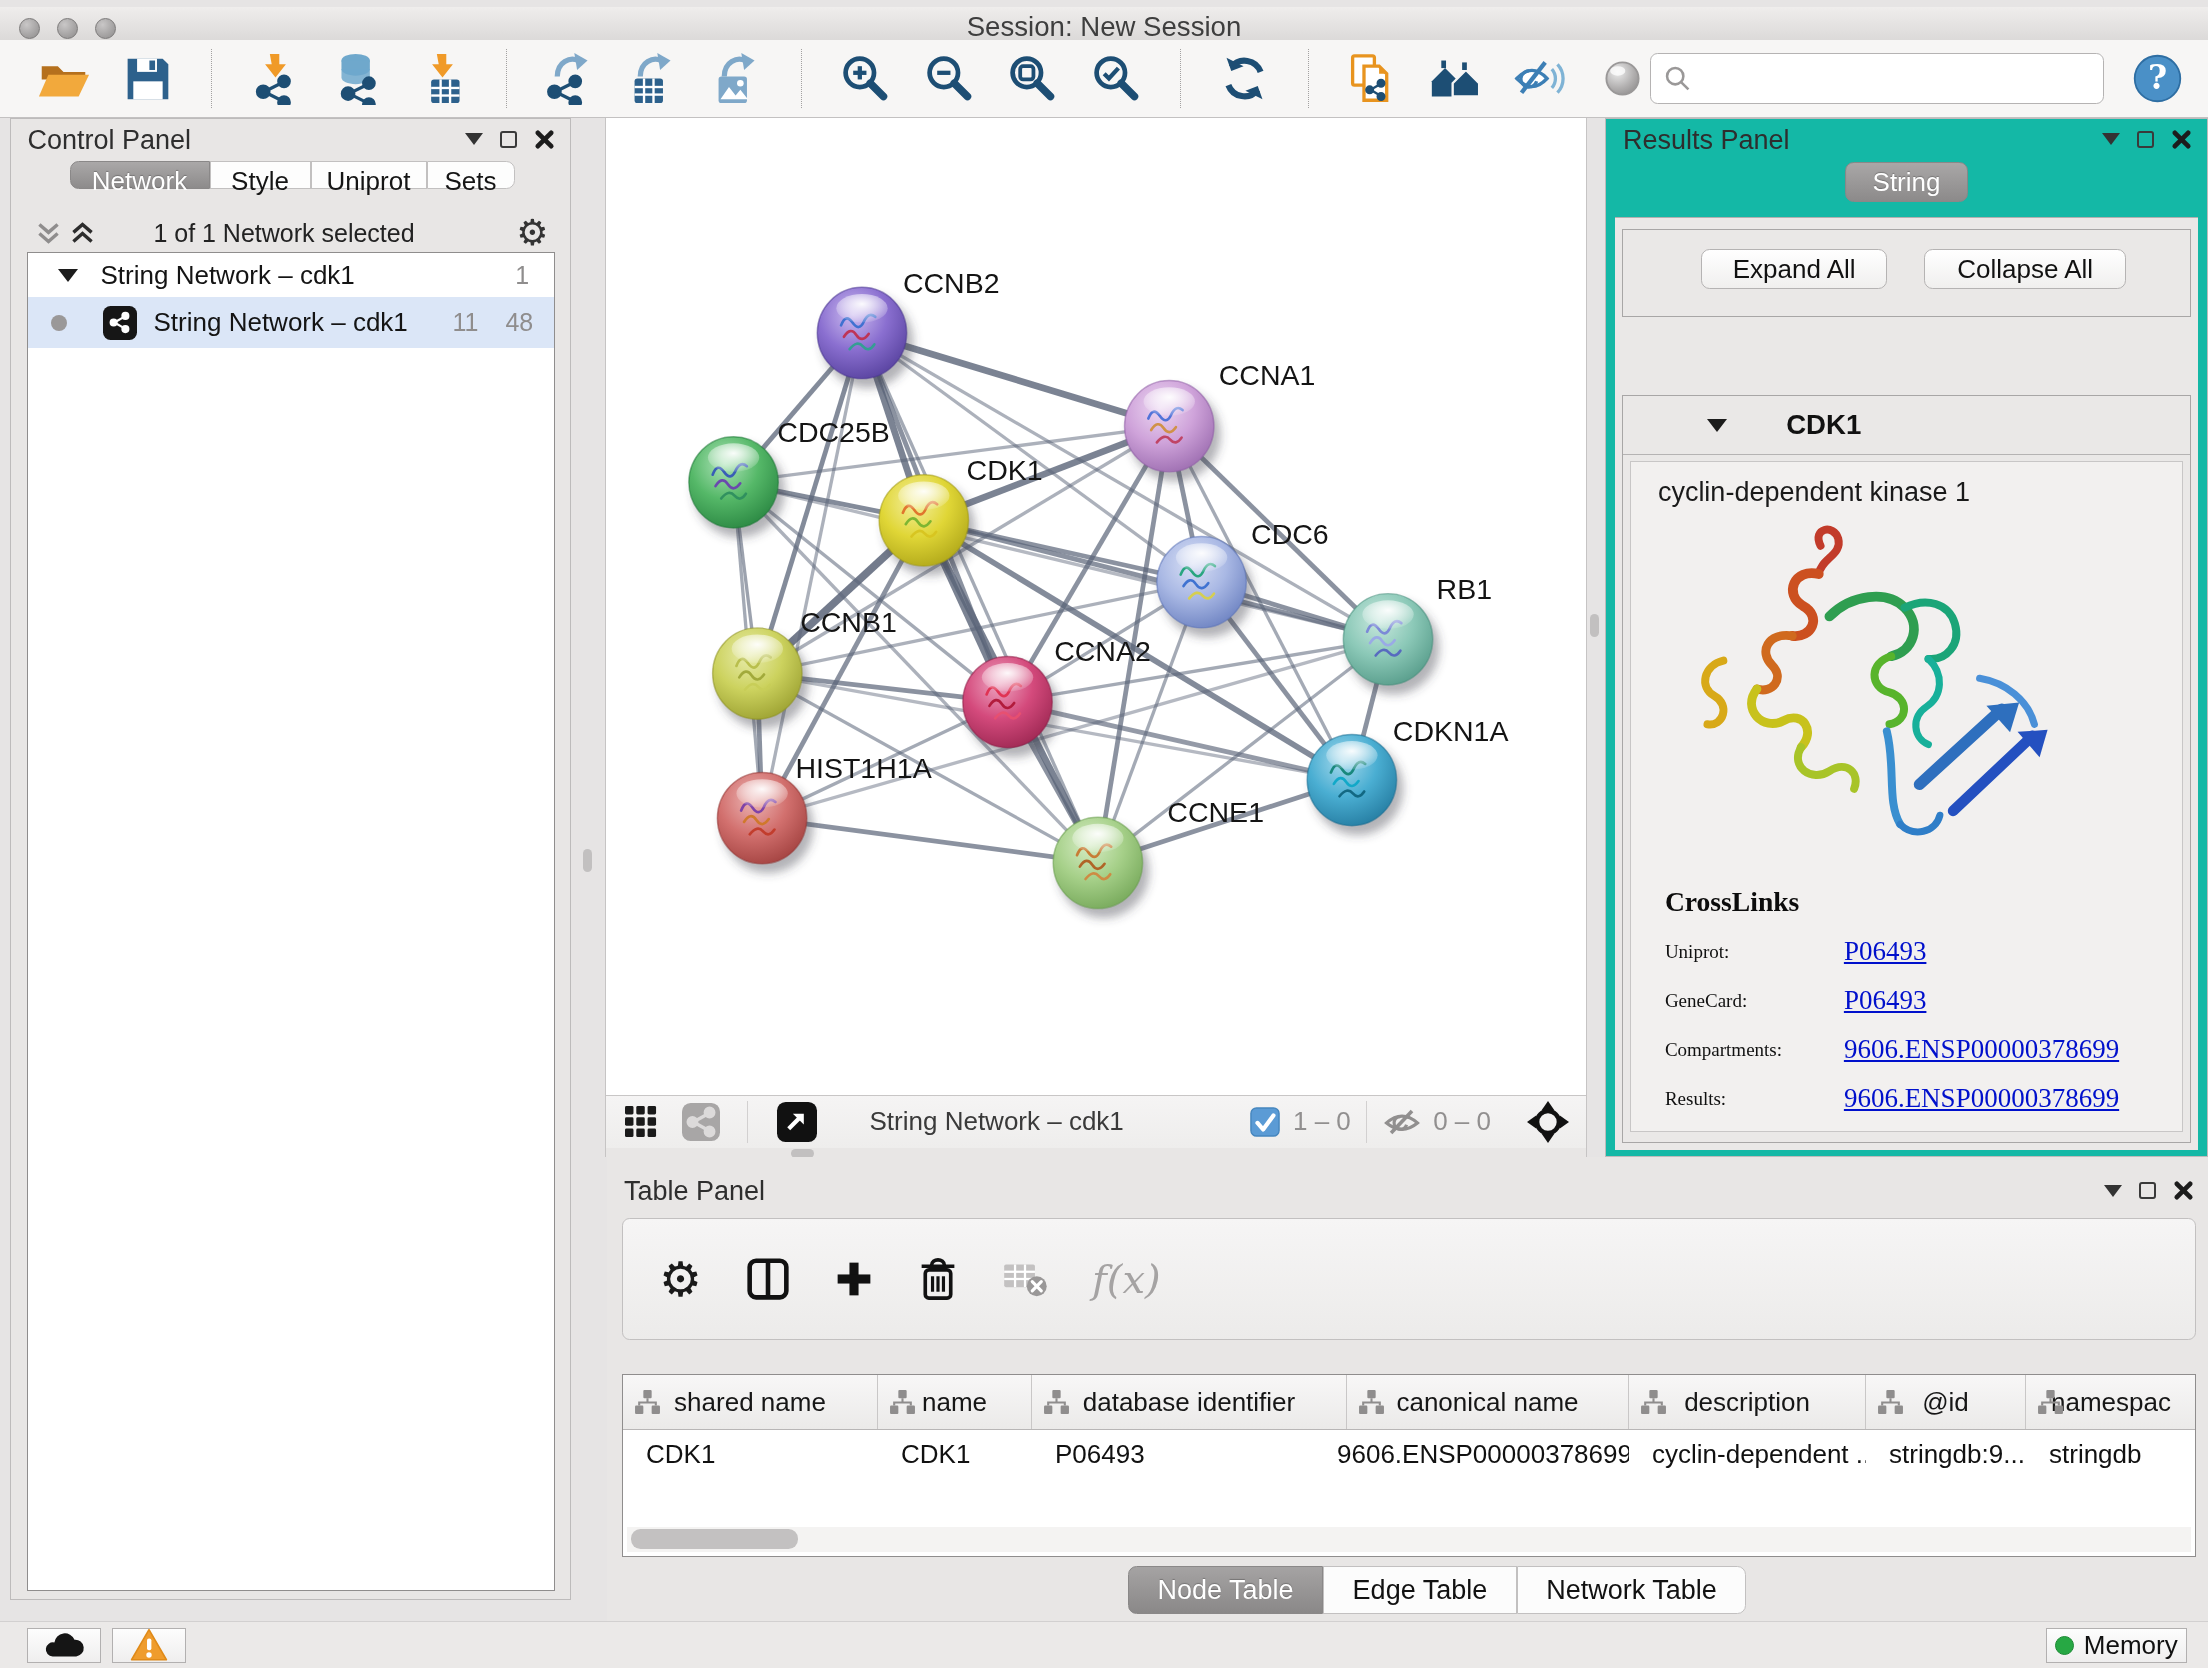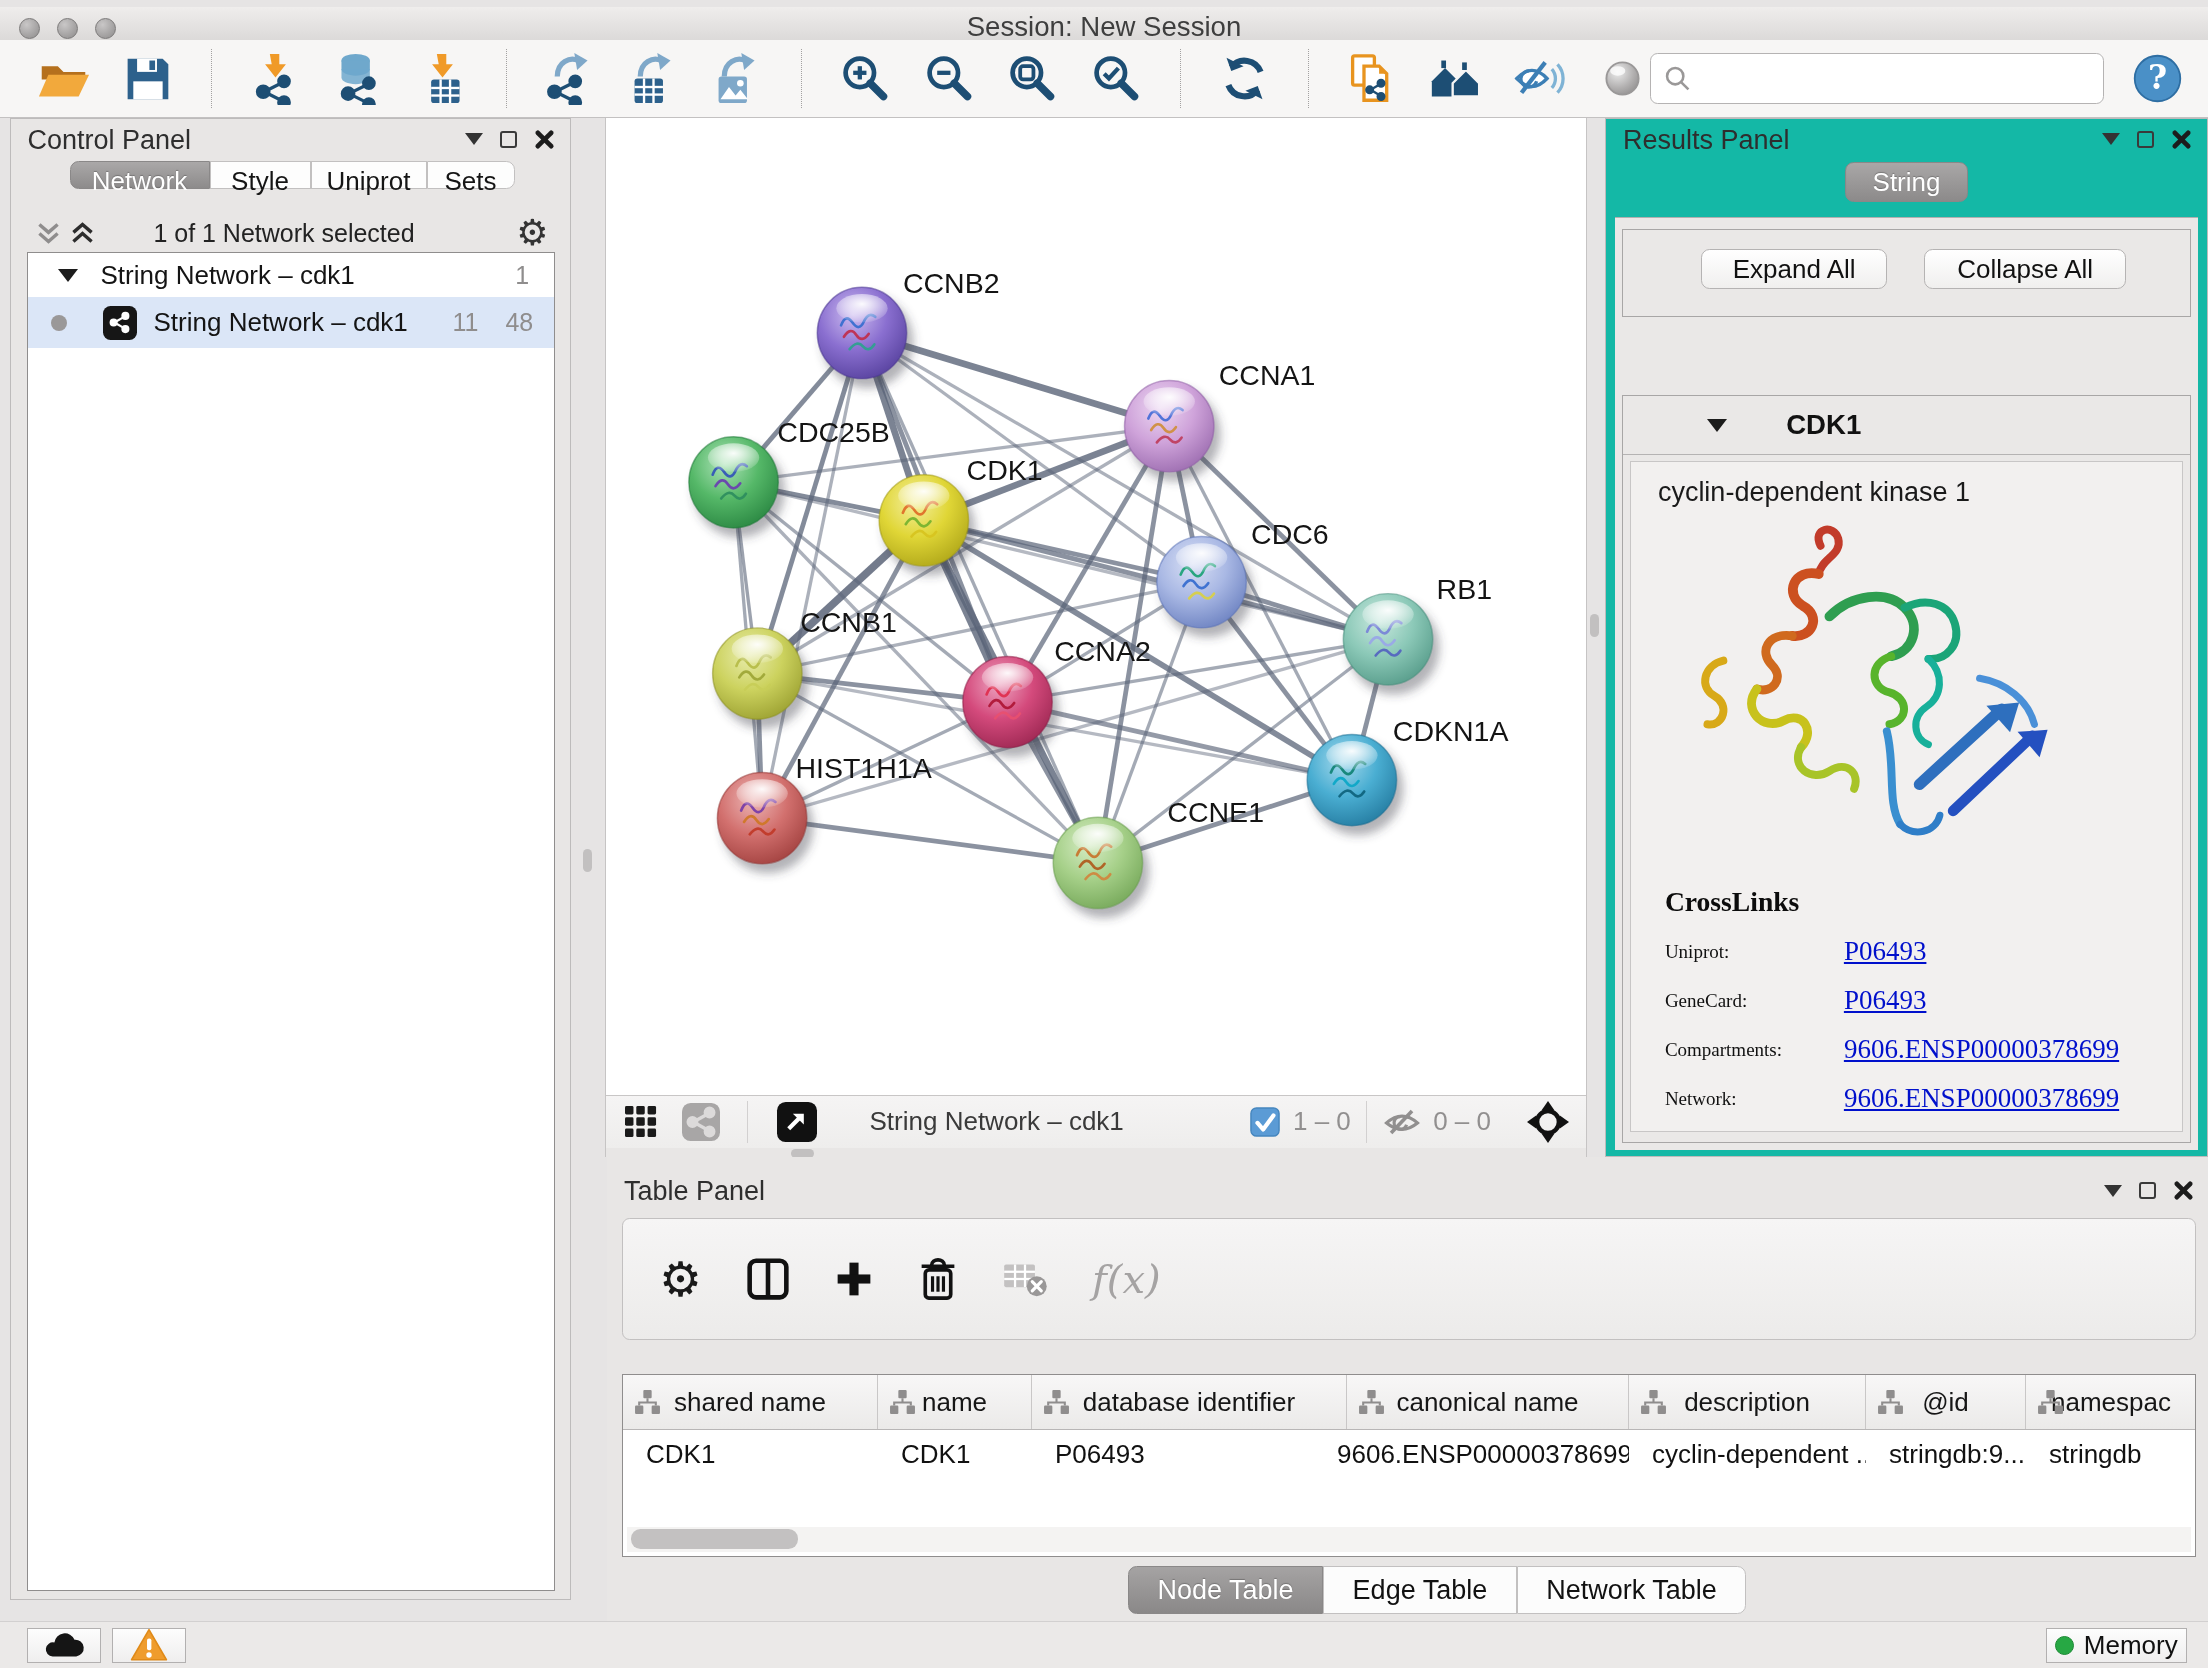--- a/index.html
+++ b/index.html
@@ -762,21 +762,21 @@
                 </div>
                 <div class="cl-row">
                   <span class="cl-label">GeneCard:</span>
                   <a class="cl-link" href="#">P06493</a>
                 </div>
                 <div class="cl-row">
                   <span class="cl-label">Compartments:</span>
                   <a class="cl-link" href="#">9606.ENSP00000378699</a>
                 </div>
                 <div class="cl-row">
-                  <span class="cl-label">Network:</span>
+                  <span class="cl-label">Results:</span>
                   <a class="cl-link" href="#">9606.ENSP00000378699</a>
                 </div>
                 <div class="cl-row"></div>
               </div>
           </div>
         </div>
       </div>
     </div>
   </div>
 

